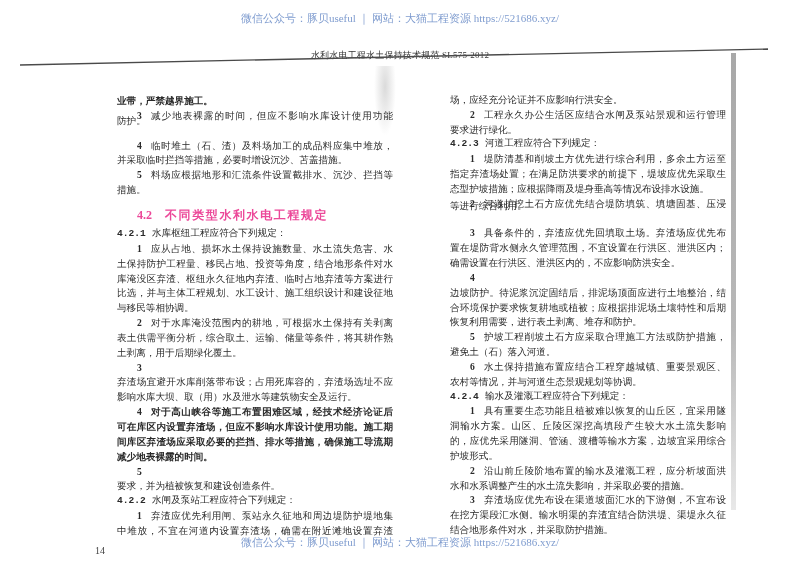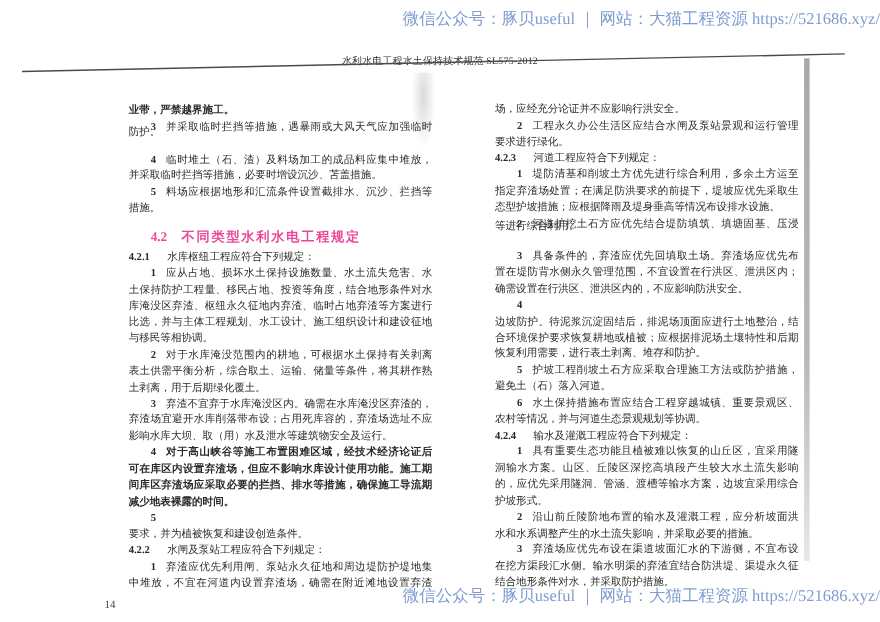--- a/index.html
+++ b/index.html
@@ -1,38 +1,38 @@
 <!DOCTYPE html>
 <html><head>
 <meta charset="utf-8">
 <style>
   html, body { margin: 0; padding: 0; }
   body { width: 800px; height: 565px; position: relative; overflow: hidden; background: #ffffff;
          font-family: "Liberation Serif", "DejaVu Serif", serif; color: #2a2a2a; }
-  .wm { position: absolute; left: 0; width: 800px; text-align: right; font-size: 15px; color: #7f9ccf;
+  .wm { position: absolute; left: 0; width: 800px; text-align: center; font-size: 11px; color: #7f9ccf;
         font-family: "Liberation Serif", "DejaVu Serif", serif; line-height: 14px; white-space: nowrap; }
   .run-head { position: absolute; left: 0; width: 800px; top: 49px; text-align: center; font-size: 9px;
               line-height: 12px; color: #333; letter-spacing: 0.2px; }
   .rule { position: absolute; left: 0; top: 0; }
   .gutter-shade { position: absolute; left: 374px; top: 66px; width: 22px; height: 70px;
                   background: radial-gradient(ellipse at 50% 30%, rgba(150,150,150,0.35), rgba(255,255,255,0) 70%); }
   .edge-bar { position: absolute; left: 731px; top: 53px; width: 5px; height: 457px;
               background: linear-gradient(to bottom, #a8a8a8 0%, #b8b8b8 60%, #e8e8e8 100%); }
   .page { position: absolute; top: 0; height: 565px; }
   .page.left { left: 82px; width: 276px; }
   .page.right { left: 415px; width: 276px; }
   .ln { position: absolute; left: 0; width: 276px; height: 14px; line-height: 14px; font-size: 9.6px;
         white-space: nowrap; margin-left: 35px; }
   .ln.full { text-align: justify; text-align-last: justify; }
   .ln.last { text-align: left; }
   .ln.bold { font-weight: bold; }
   .ln.item { display: flex; padding-left: 20px; width: 256px; }
   .ln.item .num { width: 14px; flex: 0 0 14px; font-weight: bold; text-align: left; }
   .ln.item .txt { flex: 1; text-align: justify; text-align-last: justify; }
-  .ln.clause { display: flex; }
+  .ln.clause { display: flex; font-family: Liberation Mono, monospace; }
   .ln.clause .cnum { width: 35px; flex: 0 0 35px; font-weight: bold; }
   .ln.clause .txt { flex: 1; text-align: left; }
   .heading { position: absolute; left: 137px; top: 207px; height: 16px; line-height: 16px; font-size: 12px;
              font-weight: bold; letter-spacing: 1.6px; white-space: nowrap; color: #ec4899; }
   .heading .hnum { display: inline-block; width: 28px; letter-spacing: 0; }
   .pnum { position: absolute; font-size: 10px; line-height: 12px; color: #444; }
 </style>
 </head>
 <body>
 
@@ -43,21 +43,21 @@
   <line x1="20" y1="65" x2="768" y2="49" stroke="#4a4a4a" stroke-width="1.3"></line>
 </svg>
 
 <div class="gutter-shade"></div>
 <div class="edge-bar"></div>
 
 <div class="page left">
   <div class="ln last bold" style="top:94px">业带，严禁越界施工。</div>
   <div class="ln item" style="top:109px">
       <span class="num">3</span>
-      <span class="txt">并采取临时拦挡等措施，遇暴雨或大风天气应加强临时</span>
+      <span class="txt">减少地表裸露的时间，但应不影响水库设计使用功能</span>
     </div>
   <div class="ln last" style="top:114px">防护。</div>
   <div class="ln item" style="top:139px">
       <span class="num">4</span>
       <span class="txt">临时堆土（石、渣）及料场加工的成品料应集中堆放，</span>
     </div>
   <div class="ln last" style="top:153px">并采取临时拦挡等措施，必要时增设沉沙、苫盖措施。</div>
   <div class="ln item" style="top:168px">
       <span class="num">5</span>
       <span class="txt">料场应根据地形和汇流条件设置截排水、沉沙、拦挡等</span>
@@ -77,21 +77,20 @@
   <div class="ln full" style="top:286px">比选，并与主体工程规划、水工设计、施工组织设计和建设征地</div>
   <div class="ln last" style="top:301px">与移民等相协调。</div>
   <div class="ln item" style="top:316px">
       <span class="num">2</span>
       <span class="txt">对于水库淹没范围内的耕地，可根据水土保持有关剥离</span>
     </div>
   <div class="ln full" style="top:331px">表土供需平衡分析，综合取土、运输、储量等条件，将其耕作熟</div>
   <div class="ln last" style="top:346px">土剥离，用于后期绿化覆土。</div>
   <div class="ln item" style="top:361px">
       <span class="num">3</span>
-      <span class="txt">弃渣不宜弃于水库淹没区内。确需在水库淹没区弃渣的，</span>
     </div>
   <div class="ln full" style="top:375px">弃渣场宜避开水库削落带布设；占用死库容的，弃渣场选址不应</div>
   <div class="ln last" style="top:390px">影响水库大坝、取（用）水及泄水等建筑物安全及运行。</div>
   <div class="ln item bold" style="top:405px">
       <span class="num">4</span>
       <span class="txt">对于高山峡谷等施工布置困难区域，经技术经济论证后</span>
     </div>
   <div class="ln full bold" style="top:420px">可在库区内设置弃渣场，但应不影响水库设计使用功能。施工期</div>
   <div class="ln full bold" style="top:435px">间库区弃渣场应采取必要的拦挡、排水等措施，确保施工导流期</div>
   <div class="ln last bold" style="top:450px">减少地表裸露的时间。</div>

